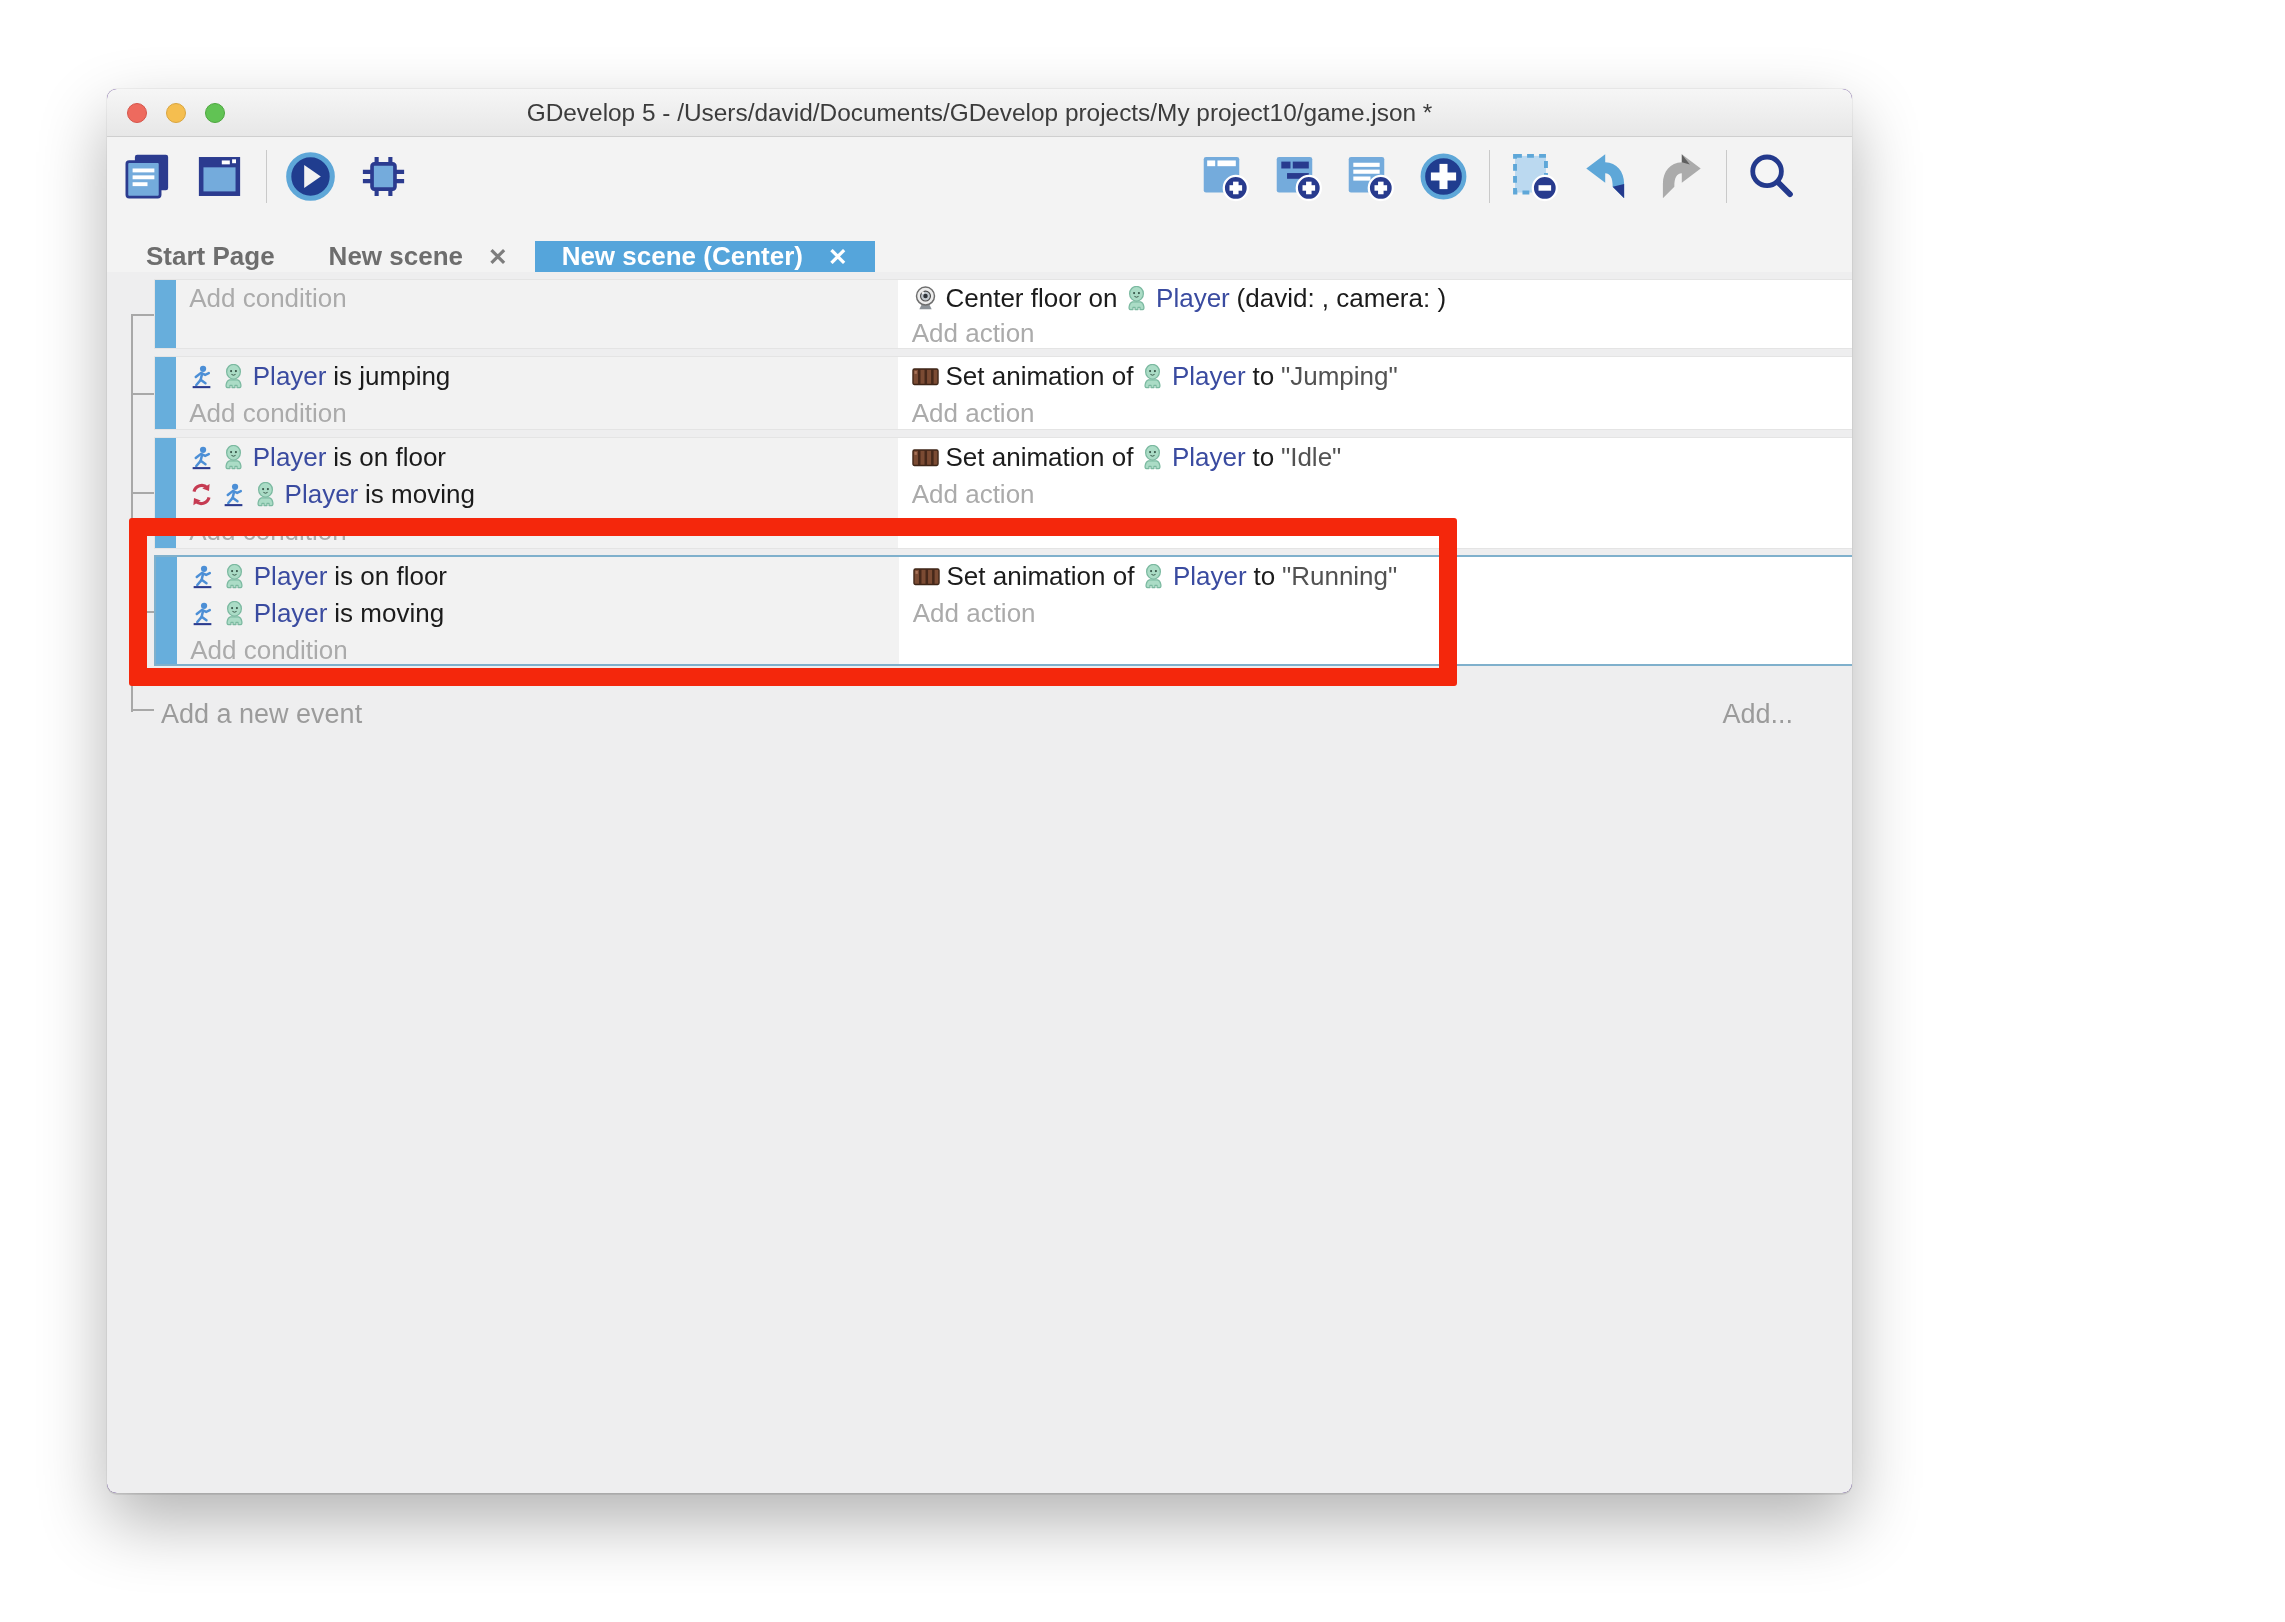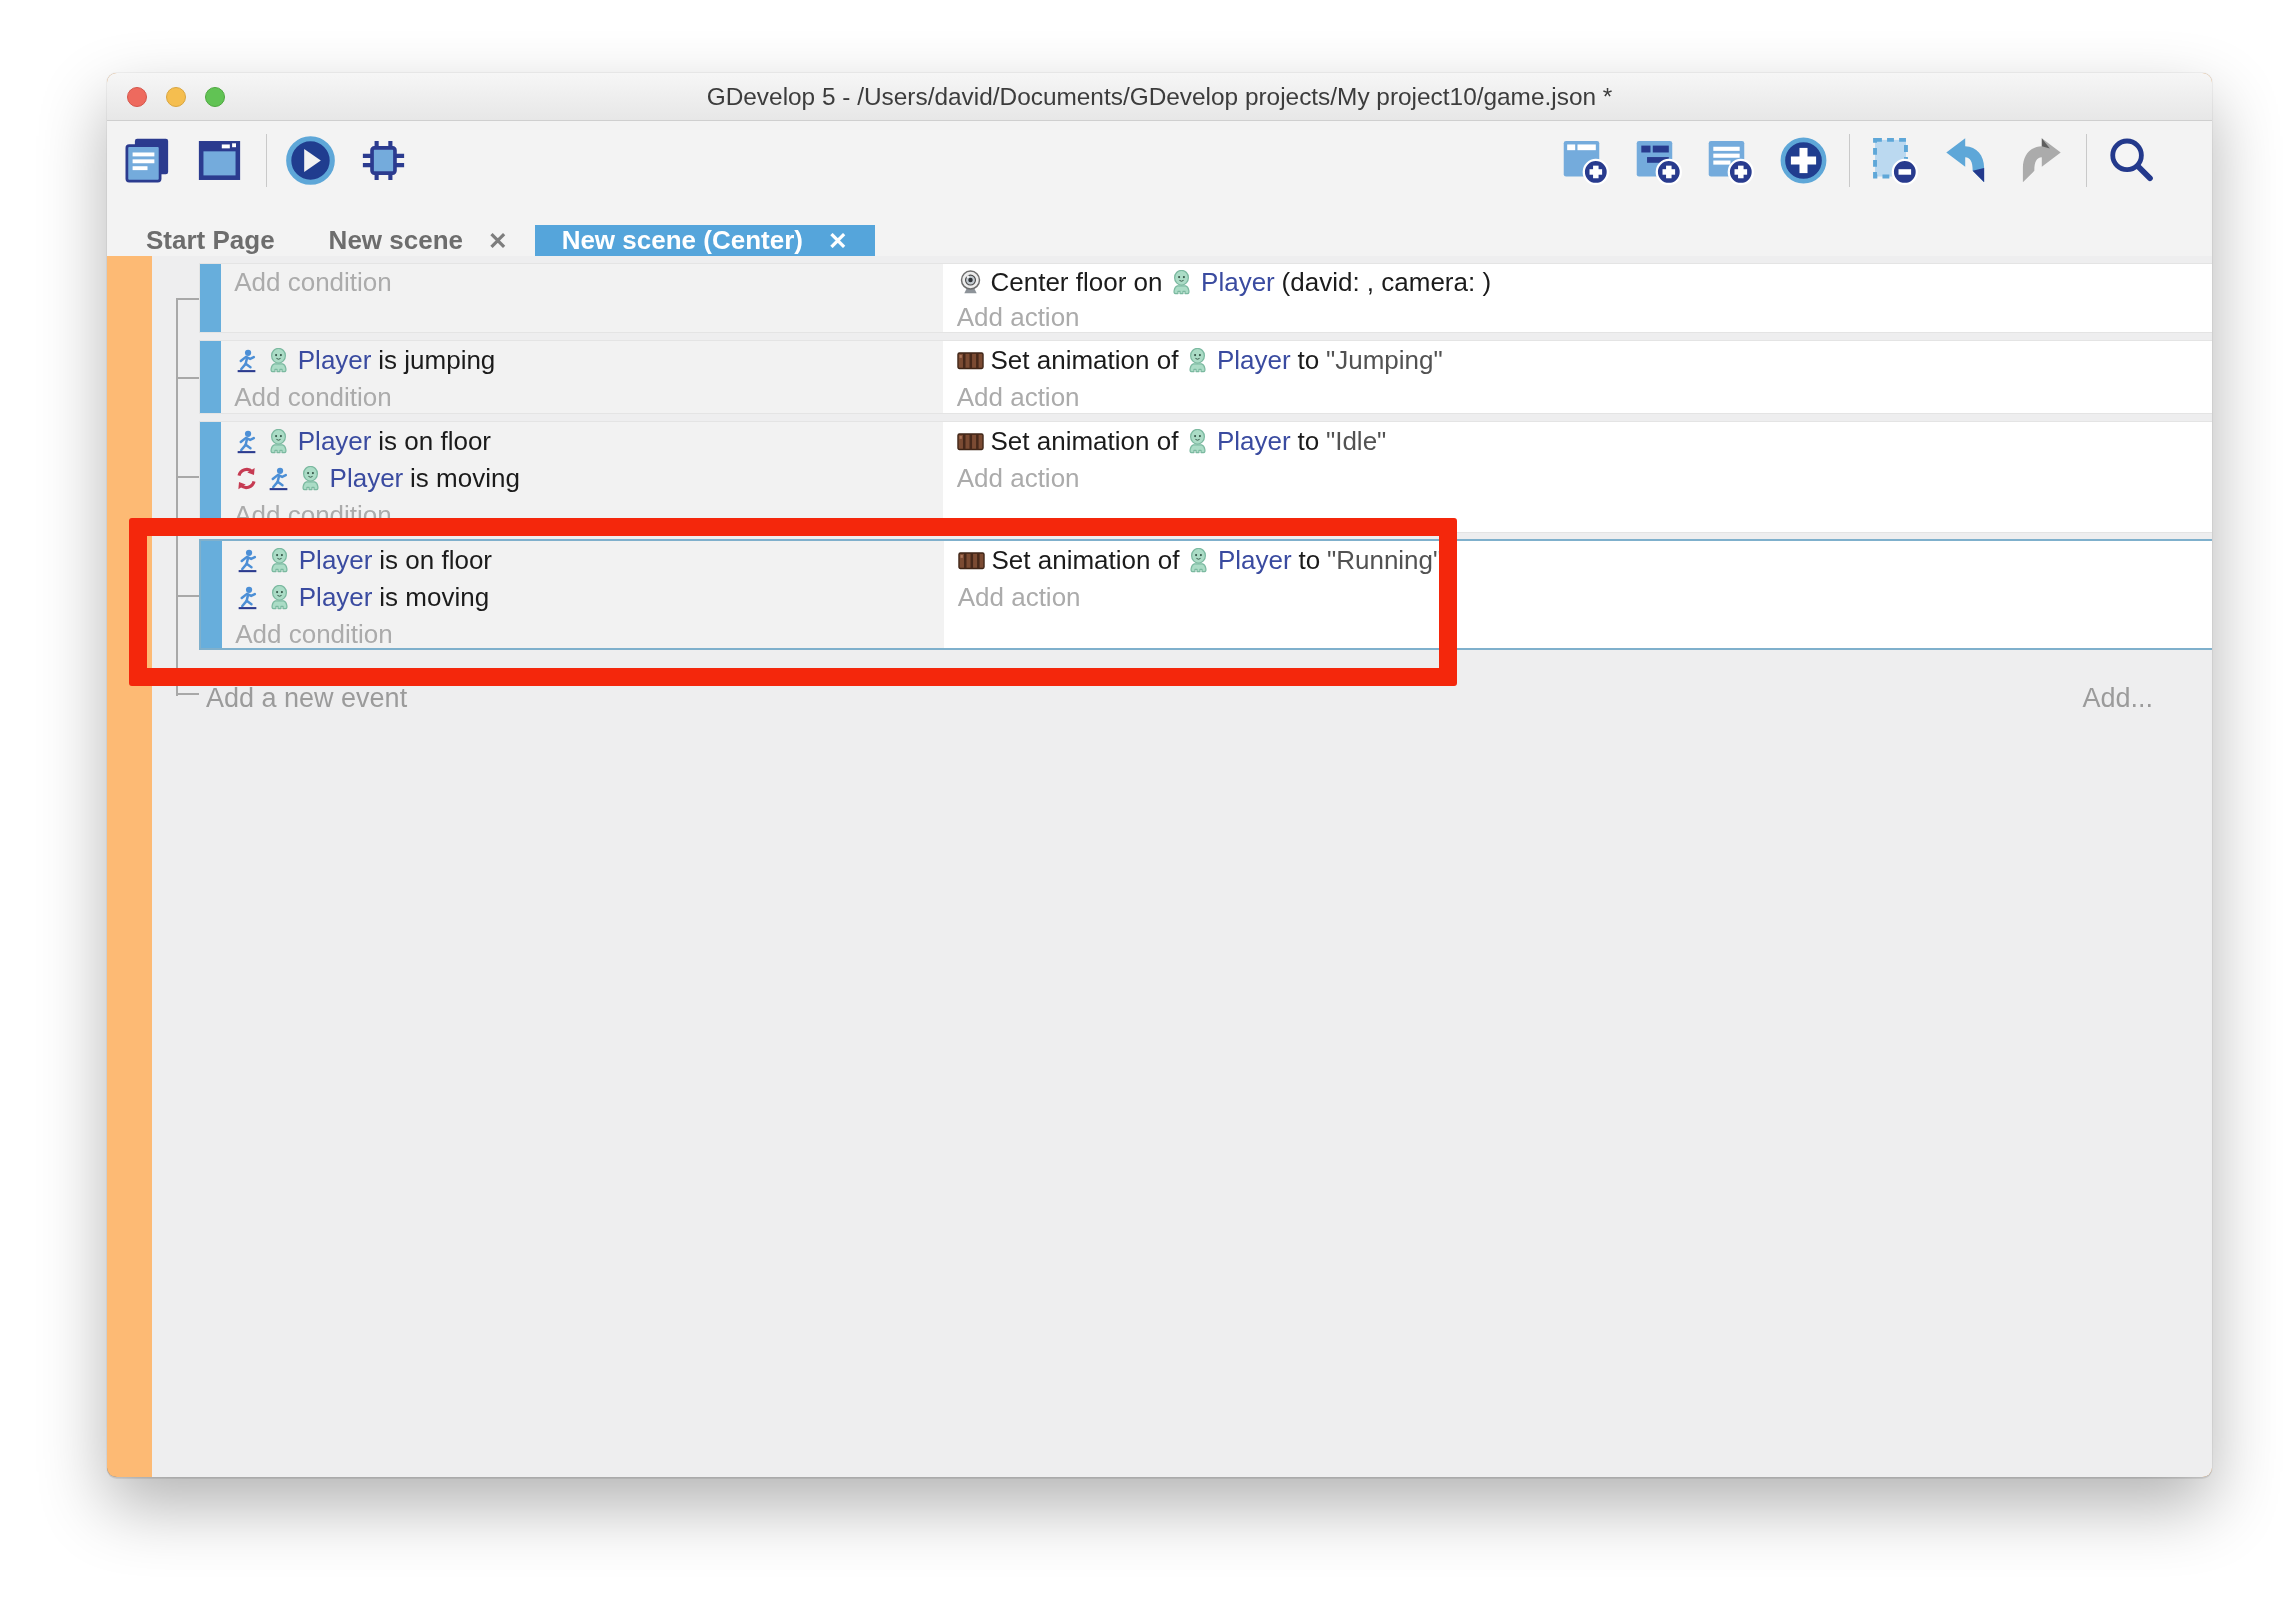--- a/index.html
+++ b/index.html
@@ -3,22 +3,22 @@
 <meta charset="utf-8">
 <style>
   html,body{margin:0;padding:0;}
   body{
     width:2286px;height:1623px;position:relative;overflow:hidden;
     background:#ffffff;font-family:"Liberation Sans", sans-serif;
     -webkit-font-smoothing:antialiased;
   }
   
   .window{
-    position:absolute;left:107px;top:73px;width:2105px;height:1404px;
-    background:#fdba74;border-radius:9.8px;overflow:hidden;
+    position:absolute;left:107px;top:89px;width:1745px;height:1404px;
+    background:#4c1d95;border-radius:9.8px;overflow:hidden;
     box-shadow:0 2px 0 rgba(0,0,0,.08), 0 29px 68px rgba(0,0,0,.30), 0 0 1px #8a8a8a;
   }
   .titlebar{
     position:relative;height:47px;
     background:linear-gradient(#f6f6f6,#e7e7e7);
     border-bottom:1px solid #cfcfcf;
   }
   .title-text{
     position:absolute;left:0;right:0;top:0;height:47px;line-height:47px;
     text-align:center;font-size:24.4px;color:#3c3c3c;
@@ -40,21 +40,21 @@
   
   .tabbar{height:57px;background:#f3f3f3;display:flex;align-items:flex-end;padding-left:12px;font-weight:bold;}
   .tab{
     display:flex;align-items:center;padding:0 27px;font-size:26px;color:#6d6d6d;
     cursor:default;white-space:nowrap;
   }
   .tab .close{margin-left:25px;font-size:23.4px;color:#7d7d7d;}
   .tab.active{background:#55a5db;color:#ffffff;}
   .tab.active .close{color:#ffffff;}
   
-  .events-panel{position:relative;height:1223px;background:#eeeeef;margin-left:45px;}
+  .events-panel{position:relative;height:1223px;background:#eeeeef;}
   .rail{position:absolute;left:24.4px;top:42px;width:2px;height:398px;background:#a8a8a8;}
   .stub{position:absolute;left:24.4px;width:22.4px;height:2px;background:#a8a8a8;}
   .event-row{
     position:absolute;left:47px;width:2029px;background:#ffffff;
     border:1px solid #e4e4e4;box-sizing:border-box;
   }
   .event-row.selected{border:2px solid #7fb0cc;}
   .indent-bar{position:absolute;left:0;top:0;bottom:0;width:20.5px;background:#67aedc;}
   .cond-cell{
     position:absolute;left:20.5px;top:0;bottom:0;width:723px;background:#f2f2f2;

